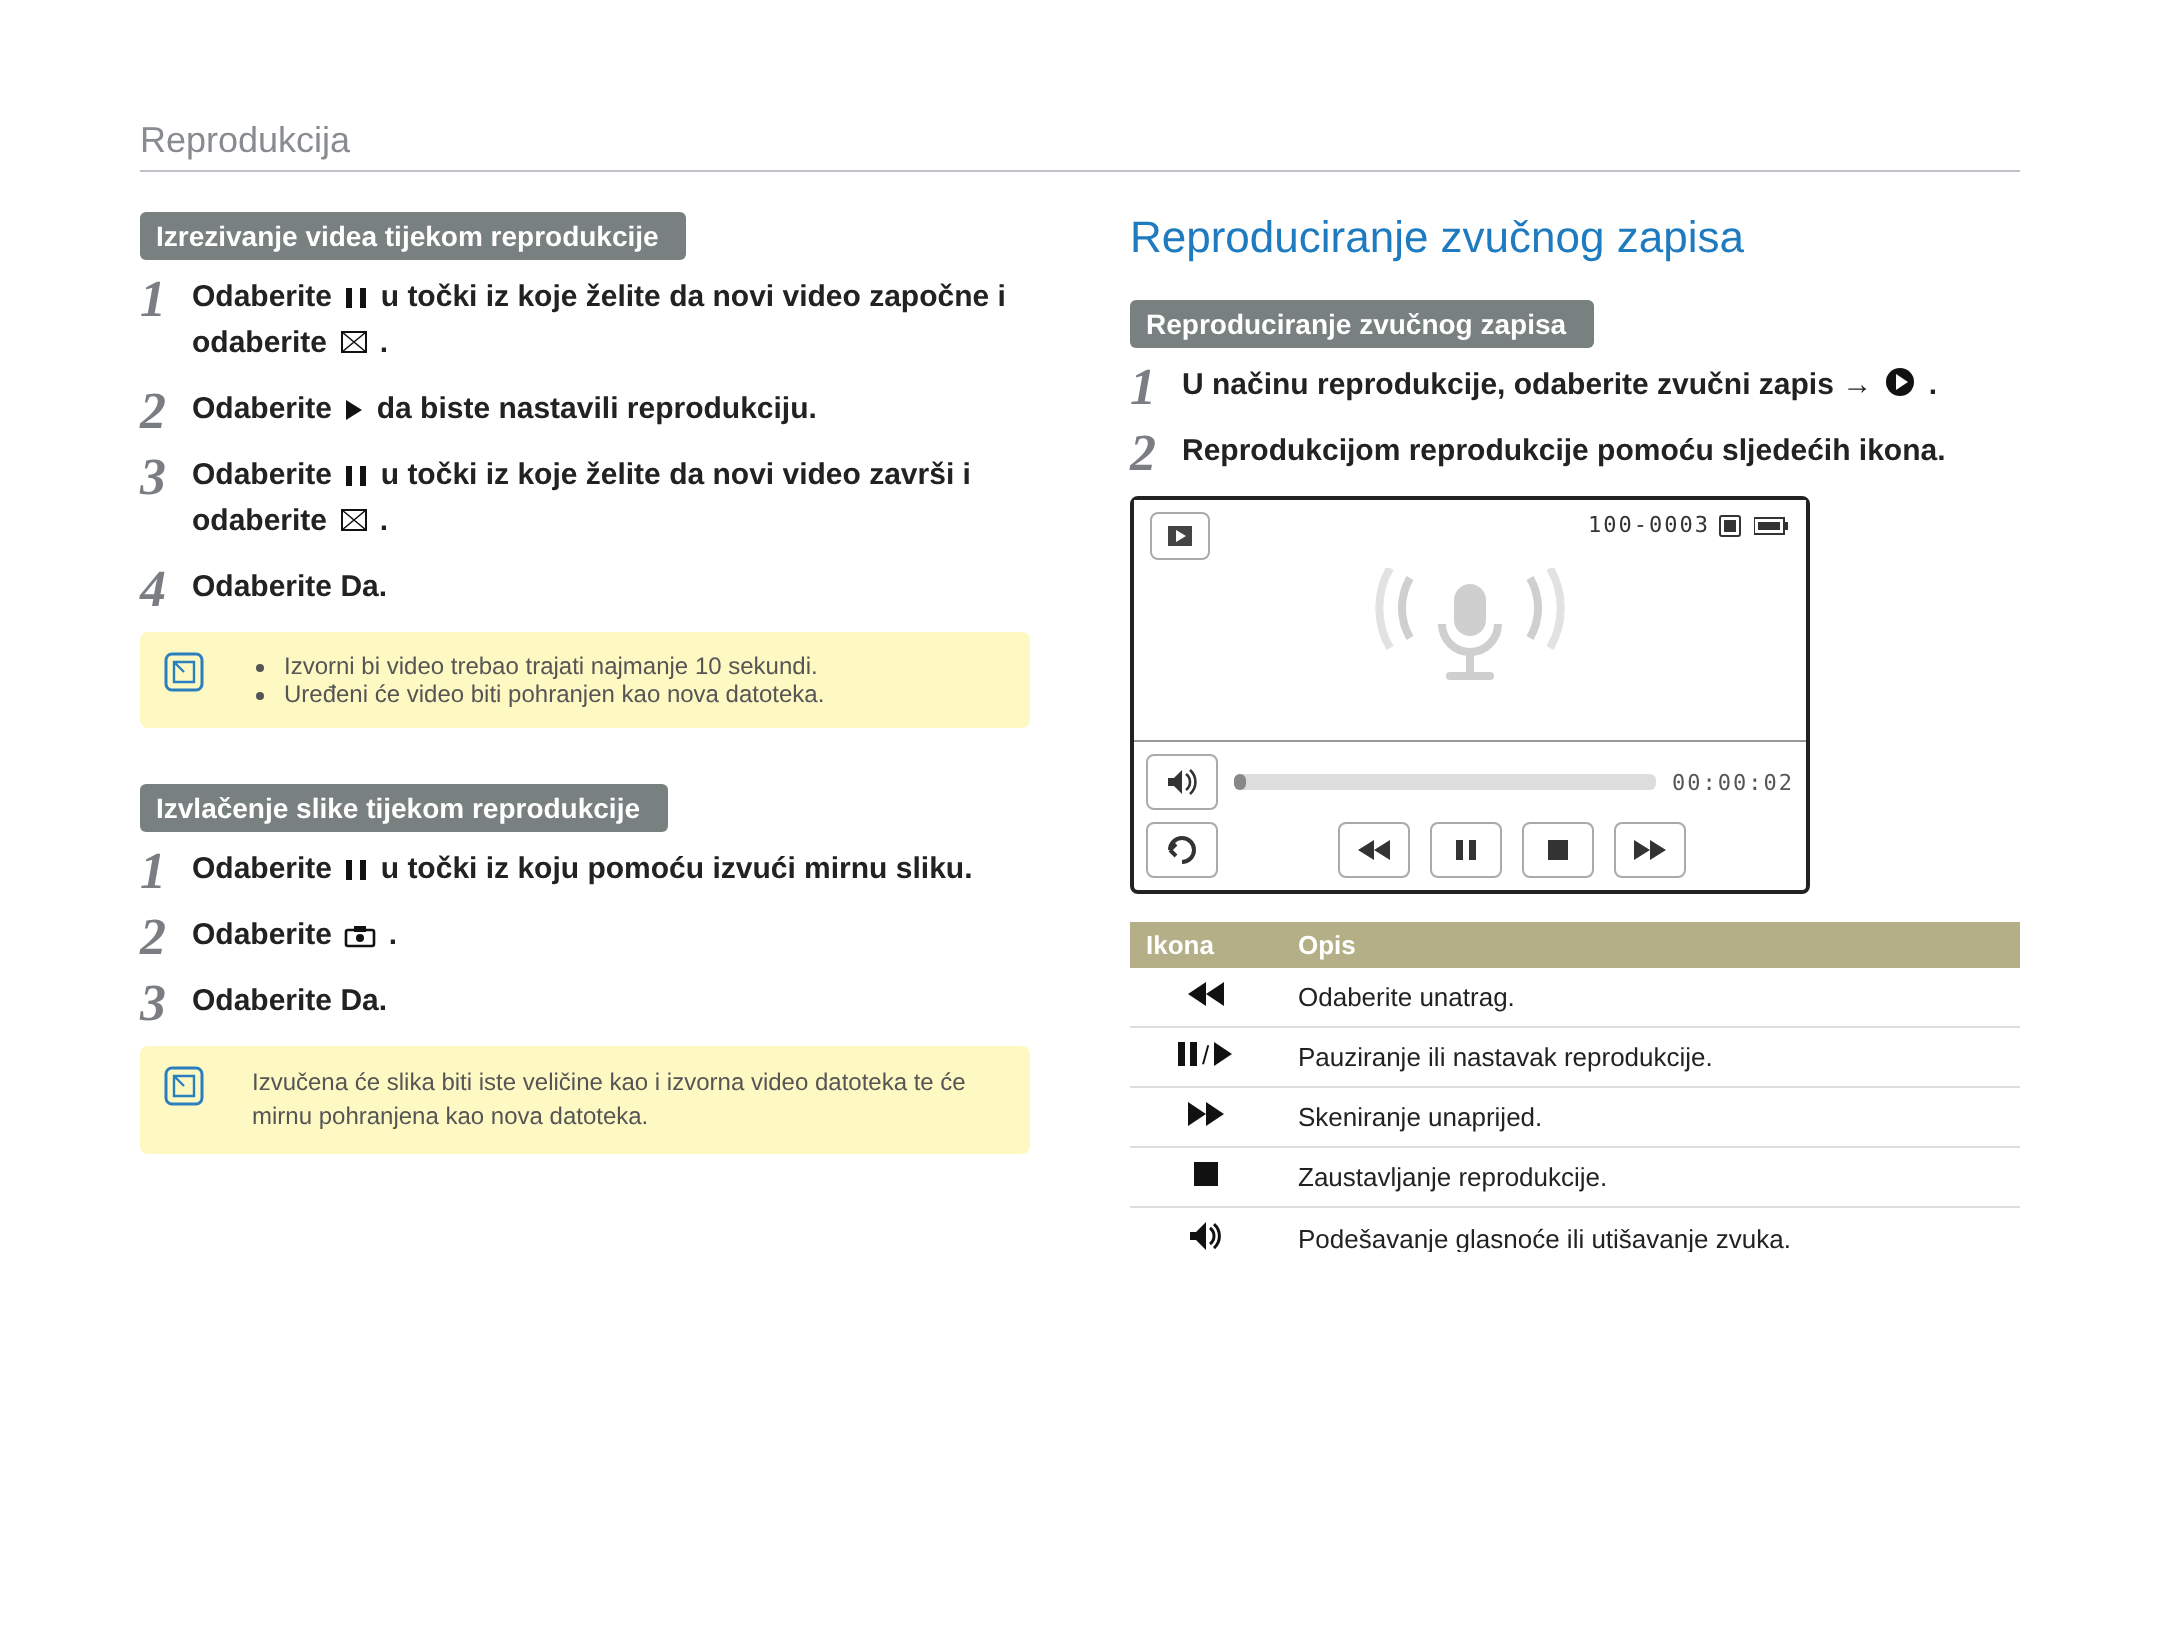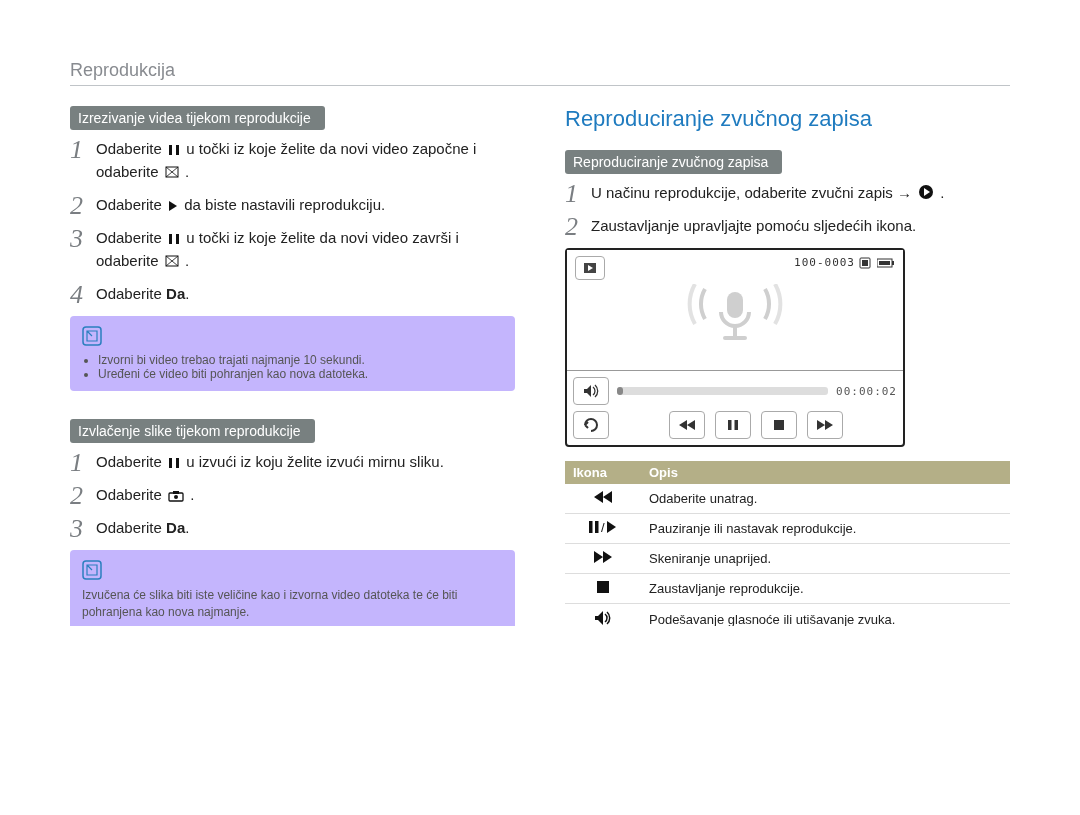--- a/index.html
+++ b/index.html
@@ -28,37 +28,38 @@
     gap: 50px;
   }
   .col {
     flex: 1;
     min-width: 0;
   }
   .segment-header {
     display: inline-block;
     background: #788080;
     color: #fff;
-    font-weight: normal;
+    font-weight: bold;
     font-size: 14px;
     padding: 4px 14px 4px 8px;
     border-radius: 3px;
     margin-bottom: 8px;
   }
   .blue-heading {
     color: #1f7bbf;
     font-size: 22px;
     margin: 0 0 18px 0;
     font-weight: normal;
   }
   ol.steps {
     list-style: none;
     padding: 0;
     margin: 0 0 12px 0;
     counter-reset: step;
+    font-weight: bold;
   }
   ol.steps > li {
     counter-increment: step;
     position: relative;
     padding-left: 26px;
     margin-bottom: 10px;
     font-size: 15px;
     line-height: 1.4;
   }
   ol.steps > li::before {
@@ -70,28 +71,27 @@
     font-style: italic;
     font-size: 26px;
     color: #7a7e82;
   }
   .inline-icon {
     display: inline-block;
     vertical-align: -2px;
     margin: 0 2px;
   }
   .note-box {
-    background: #c4b5fd;
+    background: #fef9c3;
     border-radius: 4px;
     padding: 10px 12px 10px 12px;
     margin-top: 8px;
     display: flex;
     align-items: flex-start;
-    gap: 3px;
-    flex-direction: column;
+    gap: 24px;
   }
   .note-icon {
     flex: 0 0 auto;
   }
   .note-box ul {
     margin: 0;
     padding-left: 16px;
     font-size: 12px;
     color: #555;
   }
@@ -302,21 +302,21 @@
 
       <ol class="steps">
         <li>
           <span>Odaberite </span>
           <span class="inline-icon">
             <svg width="12" height="12" viewBox="0 0 12 12">
                 <rect x="1" y="1" width="3" height="10" fill="#111"></rect>
                 <rect x="8" y="1" width="3" height="10" fill="#111"></rect>
               </svg>
           </span>
-          <span> u izvući iz koju želite izvući mirnu sliku.</span>
+          <span> u točki iz koju pomoću izvući mirnu sliku.</span>
         </li>
         <li>
           <span>Odaberite </span>
           <span class="inline-icon">
             <svg width="16" height="12" viewBox="0 0 16 12">
                 <rect x="1" y="3" width="14" height="8" rx="1" fill="none" stroke="#111" stroke-width="1.3"></rect>
                 <rect x="5" y="1" width="6" height="3" fill="#111"></rect>
                 <circle cx="8" cy="7" r="2" fill="#111"></circle>
               </svg>
           </span>
@@ -327,21 +327,21 @@
         </li>
       </ol>
 
       <div class="note-box">
         <span class="note-icon">
           <svg width="20" height="20" viewBox="0 0 20 20">
               <rect x="1" y="1" width="18" height="18" rx="3" fill="none" stroke="#2a7fbf" stroke-width="1.5"></rect>
               <path d="M5 5 L15 5 L15 15 L5 15 Z M5 5 L10 10" fill="none" stroke="#2a7fbf" stroke-width="1.2"></path>
             </svg>
         </span>
-        <p>Izvučena će slika biti iste veličine kao i izvorna video datoteka te će biti pohranjena kao nova najmanje.</p>
+        <p>Izvučena će slika biti iste veličine kao i izvorna video datoteka te će mirnu pohranjena kao nova datoteka.</p>
       </div>
 
     </div>
 
     <div class="col">
 
       <h2 class="blue-heading">Reproduciranje zvučnog zapisa</h2>
 
       <div class="segment-header">Reproduciranje zvučnog zapisa</div>
 
@@ -350,21 +350,21 @@
           <span>U načinu reprodukcije, odaberite zvučni zapis → </span>
           <span class="inline-icon">
             <svg width="16" height="16" viewBox="0 0 16 16">
                 <circle cx="8" cy="8" r="7" fill="#111"></circle>
                 <path d="M6 4 L12 8 L6 12 Z" fill="#fff"></path>
               </svg>
           </span>
           <span>.</span>
         </li>
         <li>
-          <span>Zaustavljanje upravljajte pomoću sljedećih ikona.</span>
+          <span>Reprodukcijom reprodukcije pomoću sljedećih ikona.</span>
         </li>
       </ol>
 
       
       <div class="player-shot">
         <div class="player-top">
           <span class="top-back ctrl-btn" style="width:28px;height:22px">
             <svg width="14" height="12" viewBox="0 0 14 12">
                 <rect x="1" y="1" width="12" height="10" fill="#444"></rect>
                 <path d="M5 3 L10 6 L5 9 Z" fill="#fff"></path>

